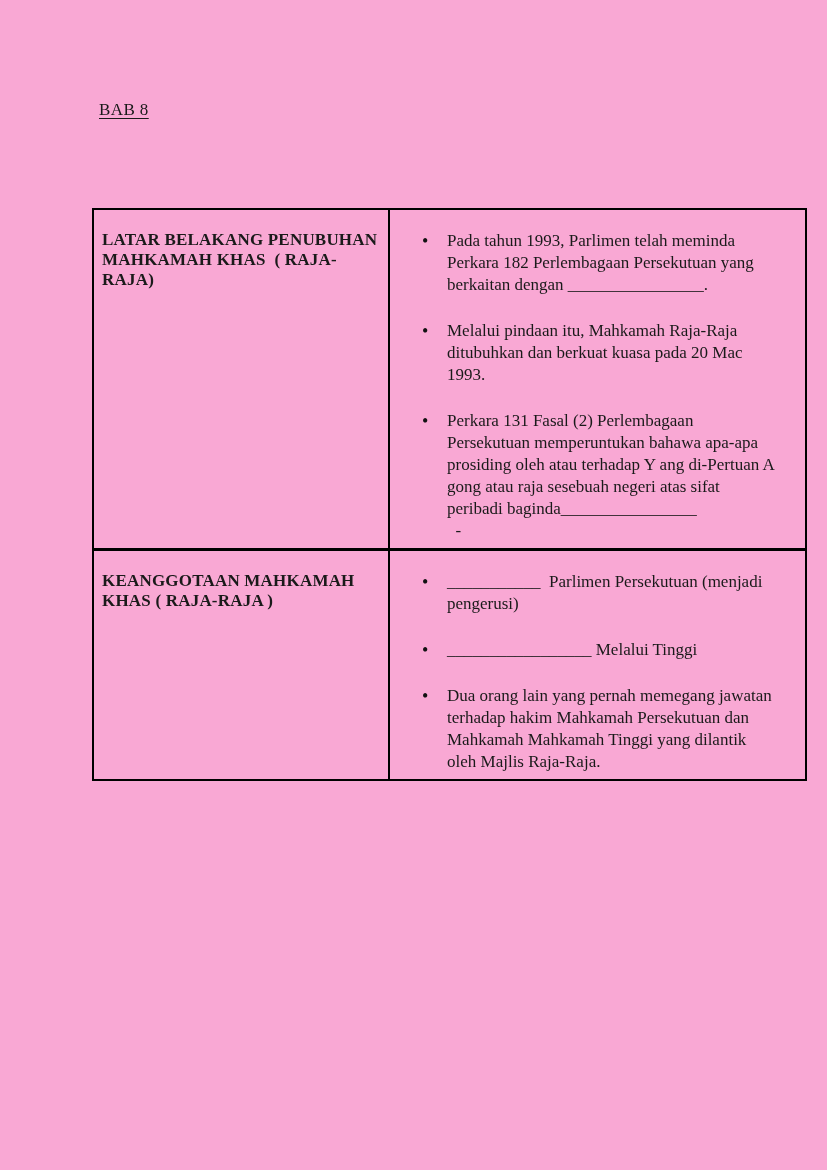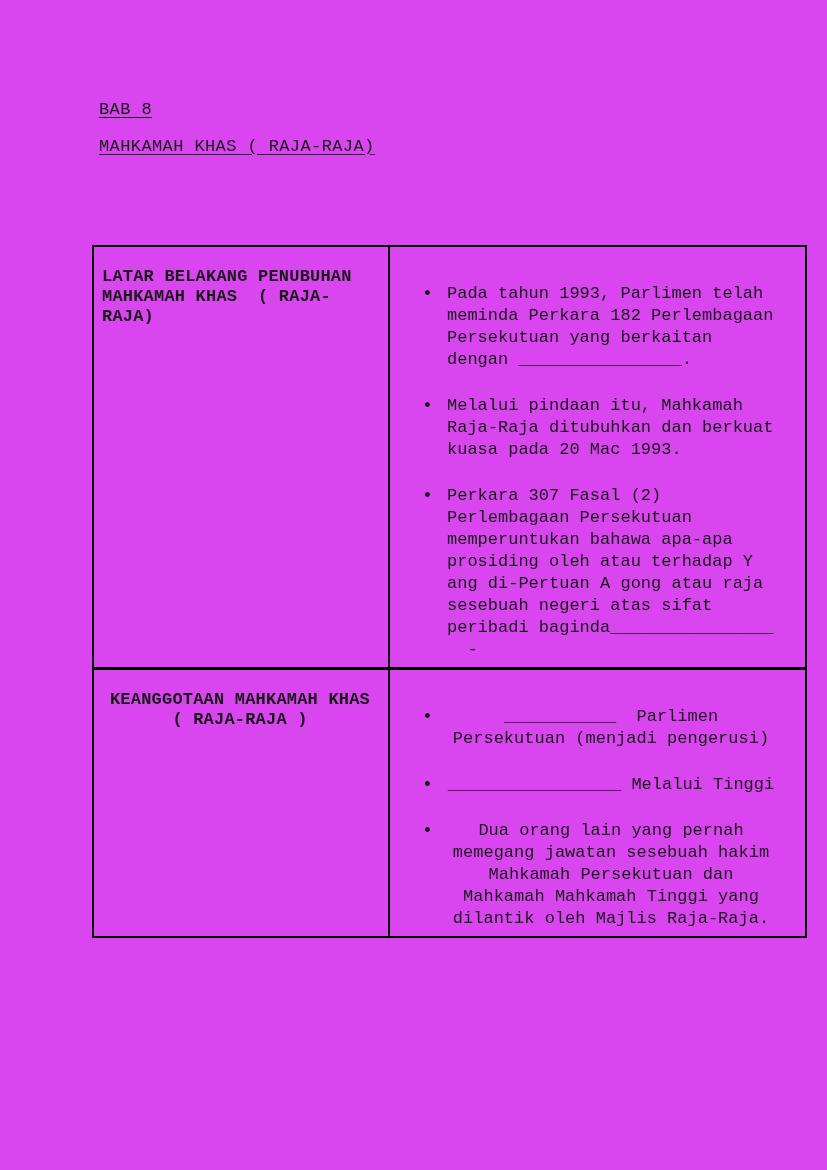--- a/index.html
+++ b/index.html
@@ -4,24 +4,24 @@
 <style>
   html, body {
     margin: 0;
     padding: 0;
     background: #ffffff;
   }
   .page {
     position: relative;
     width: 827px;
     height: 1170px;
-    background: #d946ef;
+    background: #f9a8d4;
     box-sizing: border-box;
     padding: 100px 54px 0 92px;
-    font-family: Liberation Mono, monospace;
+    font-family: Liberation Serif, serif;
     color: #1a1a1a;
     overflow: hidden;
   }
   .heading {
     margin-left: 7px;
     font-size: 17px;
     line-height: 20px;
     text-decoration: underline;
     text-underline-offset: 3px;
     letter-spacing: 0.4px;
@@ -34,33 +34,33 @@
     table-layout: fixed;
     width: 681px;
     margin-top: 88px;
   }
   table.content-table td {
     border: 2px solid #000000;
     vertical-align: top;
     box-sizing: border-box;
   }
   tr.row-1 td { height: 327px; border-bottom-width: 3px; }
-  tr.row-2 td { height: 223px; text-align: center; }
+  tr.row-2 td { height: 223px; }
   td.label-cell {
     width: 296px;
     padding: 20px 10px 10px 8px;
     font-weight: bold;
     font-size: 17px;
     line-height: 20px;
     letter-spacing: 0.2px;
     white-space: pre-wrap;
   }
   td.content-cell {
     width: 417px;
-    padding: 36px 30px 6px 57px;
+    padding: 20px 30px 6px 57px;
     font-size: 17px;
     line-height: 22px;
   }
   ul.bullet-list {
     margin: 0;
     padding: 0;
     list-style: none;
   }
   ul.bullet-list li {
     position: relative;
@@ -78,41 +78,40 @@
     color: #111111;
   }
 </style>
 </head>
 <body>
 
 <div class="page">
 
   <div class="heading">BAB 8</div>
 
-  <div class="heading">MAHKAMAH KHAS ( RAJA-RAJA)</div>
 
   <table class="content-table">
     <tbody>
         <tr class="row-1">
       <td class="label-cell">LATAR BELAKANG PENUBUHAN MAHKAMAH KHAS  ( RAJA-RAJA)</td>
       <td class="content-cell">
         <ul class="bullet-list">
           <li>Pada tahun 1993, Parlimen telah meminda Perkara 182 Perlembagaan Persekutuan yang berkaitan dengan ________________.</li>
           <li>Melalui pindaan itu, Mahkamah Raja-Raja ditubuhkan dan berkuat kuasa pada 20 Mac 1993.</li>
-          <li>Perkara 307 Fasal (2) Perlembagaan Persekutuan memperuntukan bahawa apa-apa prosiding oleh atau terhadap Y ang di-Pertuan A gong atau raja sesebuah negeri atas sifat peribadi baginda________________
+          <li>Perkara 131 Fasal (2) Perlembagaan Persekutuan memperuntukan bahawa apa-apa prosiding oleh atau terhadap Y ang di-Pertuan A gong atau raja sesebuah negeri atas sifat peribadi baginda________________
   -</li>
         </ul>
       </td>
     </tr>
     <tr class="row-2">
       <td class="label-cell">KEANGGOTAAN MAHKAMAH KHAS ( RAJA-RAJA )</td>
       <td class="content-cell">
         <ul class="bullet-list">
           <li>___________  Parlimen Persekutuan (menjadi pengerusi)</li>
           <li>_________________ Melalui Tinggi</li>
-          <li>Dua orang lain yang pernah memegang jawatan sesebuah hakim Mahkamah Persekutuan dan Mahkamah Mahkamah Tinggi yang dilantik oleh Majlis Raja-Raja.</li>
+          <li>Dua orang lain yang pernah memegang jawatan terhadap hakim Mahkamah Persekutuan dan Mahkamah Mahkamah Tinggi yang dilantik oleh Majlis Raja-Raja.</li>
         </ul>
       </td>
     </tr>
   </tbody>
     </table>
 
 </div>
 
 </body></html>

